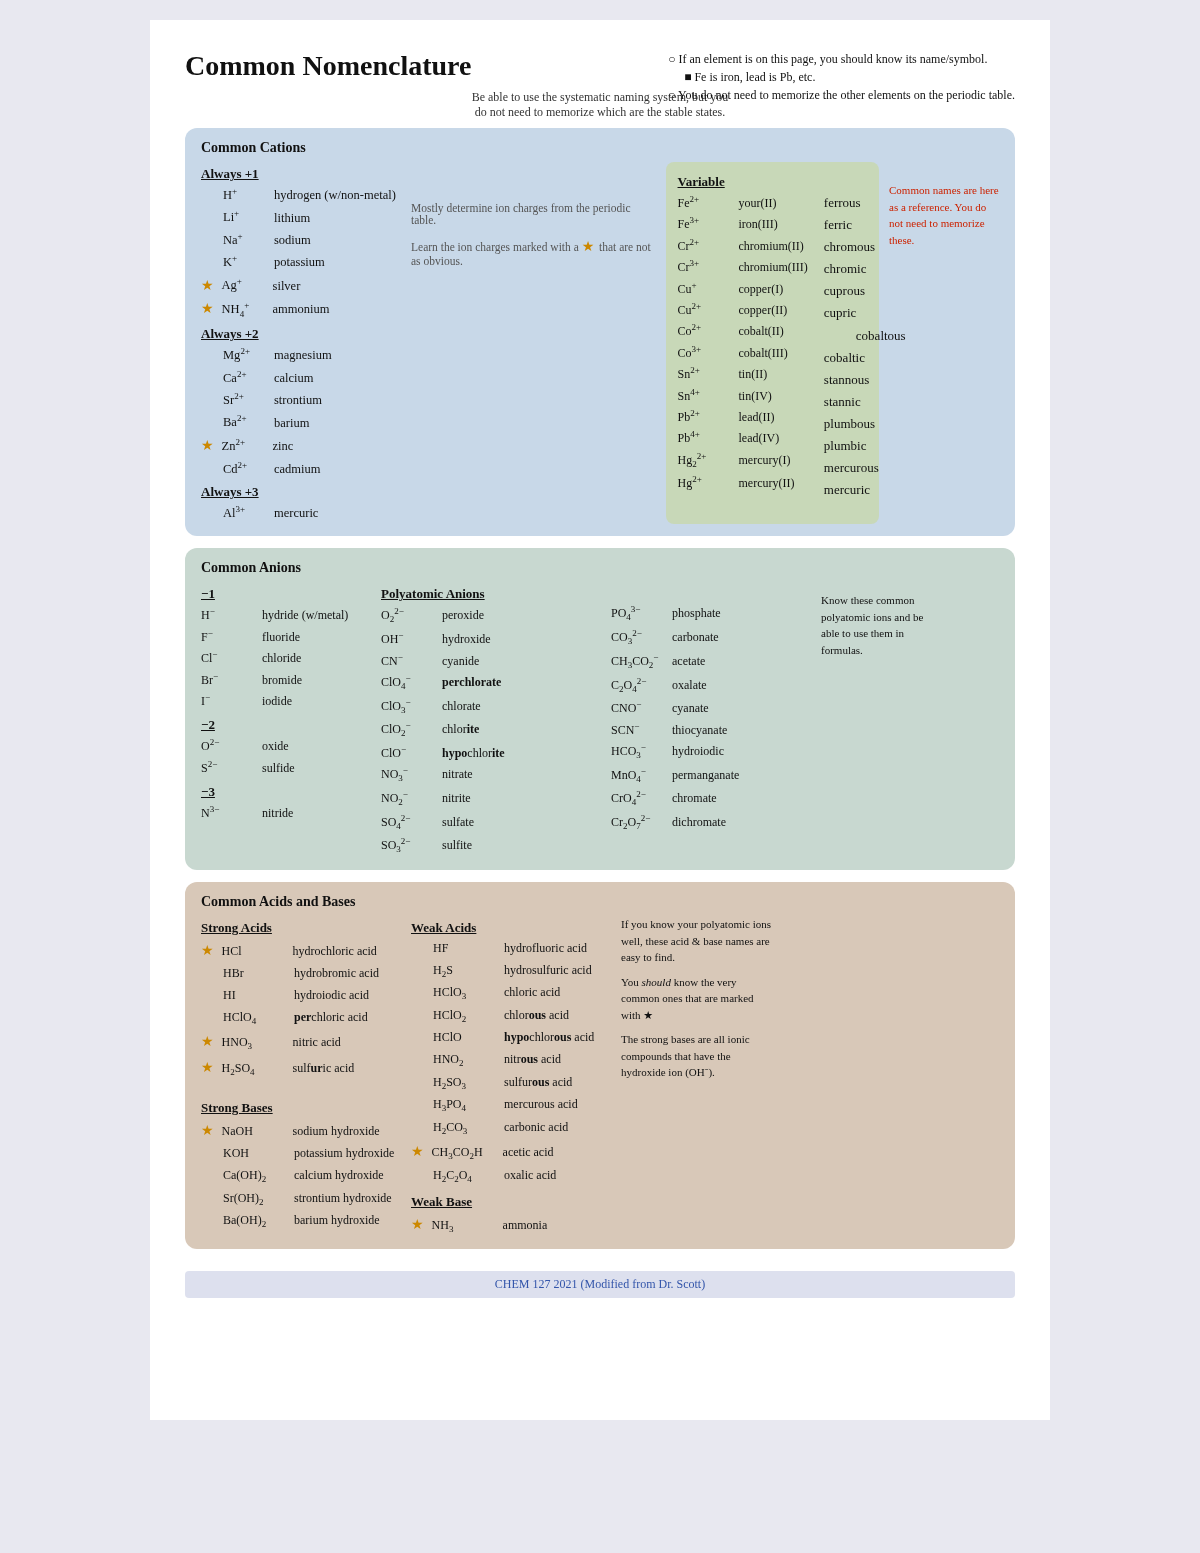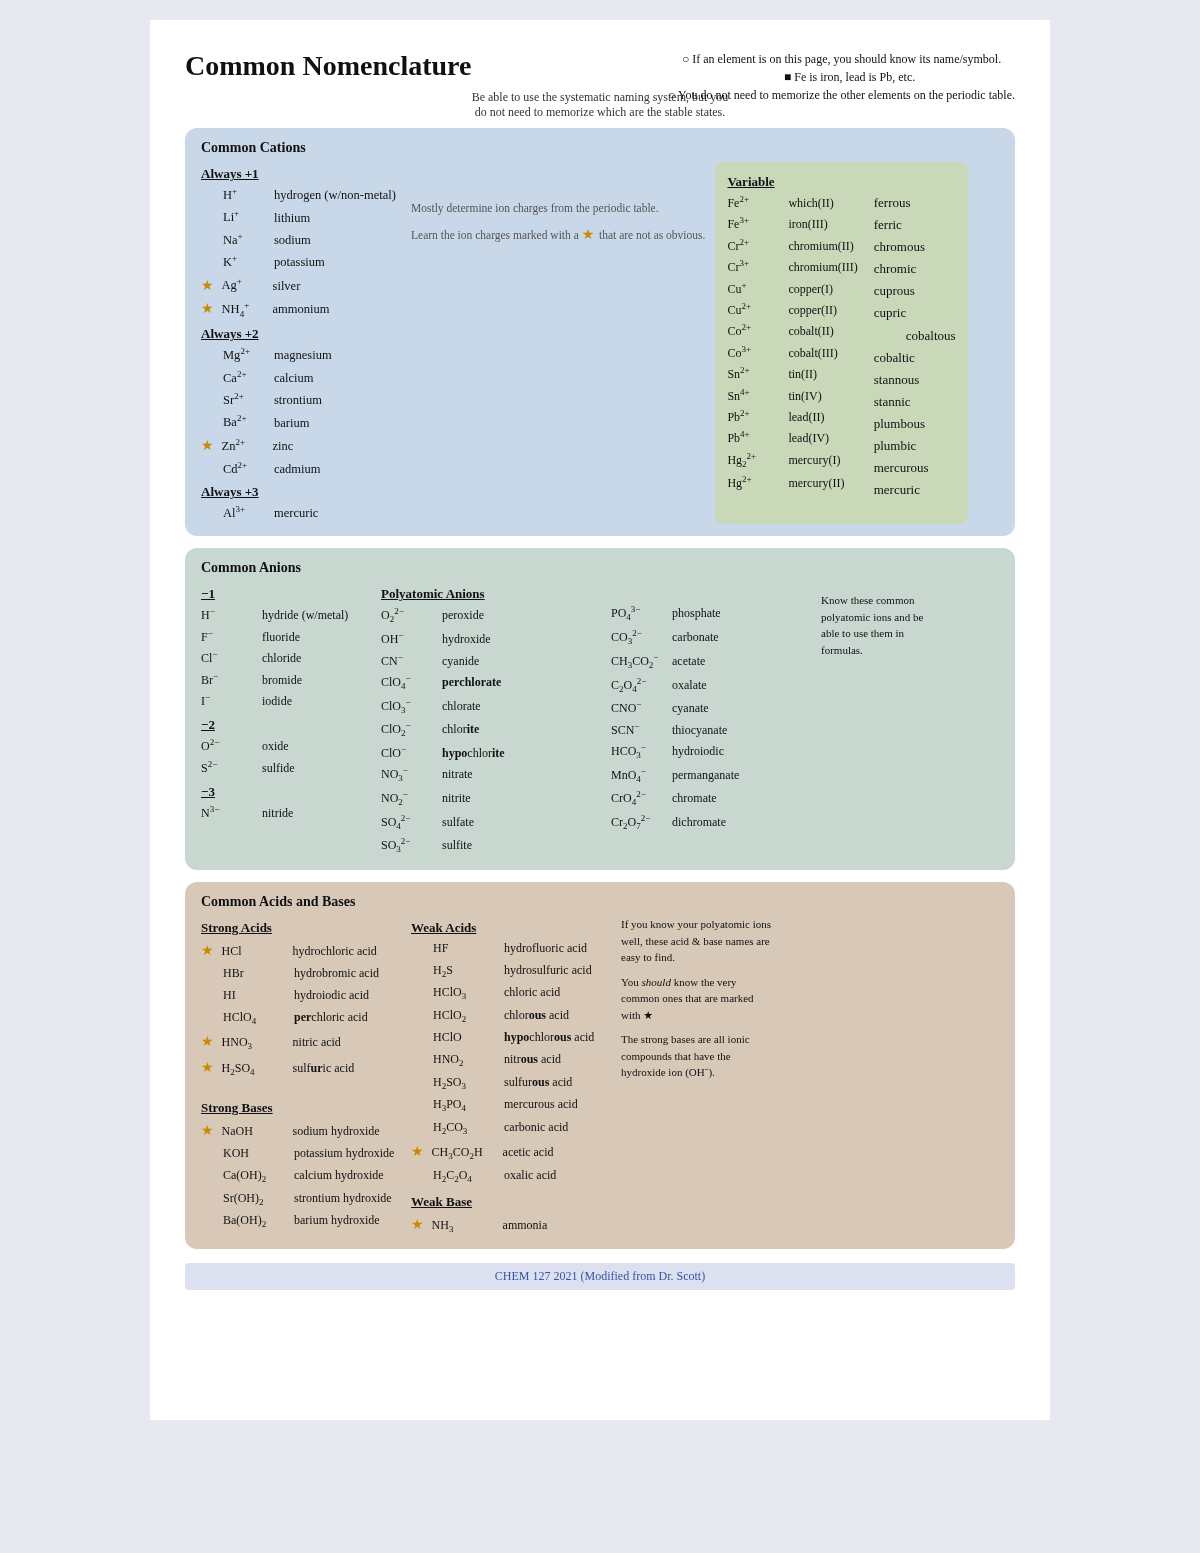--- a/index.html
+++ b/index.html
@@ -23,21 +23,20 @@
       font-size: 28px;
       font-weight: bold;
       margin-bottom: 8px;
     }
     .header-notes {
       position: absolute;
       top: 30px;
       right: 35px;
       font-size: 12px;
       line-height: 1.5;
-      text-align: center;
     }
     .header-notes .bullet-item {
       margin-left: 16px;
     }
 
     
     .section-cations {
       background: #c8d8e8;
       border-radius: 12px;
       padding: 12px 16px;
@@ -177,21 +176,21 @@
       text-align: center;
       font-size: 12px;
       color: #333;
       margin-bottom: 4px;
     }
 
     .footer {
       text-align: center;
       color: #3355aa;
       font-size: 12px;
-      margin-top: 14px;
+      margin-top: 22px;
       background: #dde0ee;
       padding: 6px;
       border-radius: 4px;
     }
   </style>
 </head>
 <body>
 
 <div class="page">
 
@@ -290,21 +289,21 @@
         <br>
         <div>Learn the ion charges marked with a <span class="star">★</span> that are not as obvious.</div>
       </div>
 
       <div class="cations-variable">
         <div class="sub-heading" style="text-decoration:underline;font-weight:bold;">Variable</div>
         <div style="display:flex; gap:16px;">
           <div>
             <div class="anion-row">
                 <span class="anion-formula">Fe<sup>2+</sup></span>
-                <span class="anion-name">which(II)</span>
+                <span class="anion-name">your(II)</span>
               </div>
             <div class="anion-row">
                 <span class="anion-formula">Fe<sup>3+</sup></span>
                 <span class="anion-name">iron(III)</span>
               </div>
             <div class="anion-row">
                 <span class="anion-formula">Cr<sup>2+</sup></span>
                 <span class="anion-name">chromium(II)</span>
               </div>
             <div class="anion-row">
@@ -364,20 +363,21 @@
             <div style="line-height:1.7;">stannous</div>
             <div style="line-height:1.7;">stannic</div>
             <div style="line-height:1.7;">plumbous</div>
             <div style="line-height:1.7;">plumbic</div>
             <div style="line-height:1.7;">mercurous</div>
             <div style="line-height:1.7;">mercuric</div>
           </div>
         </div>
       </div>
 
+      <div class="cations-right-note">Common names are here as a reference. You do not need to memorize these.</div>
     </div>
   </div>
 
   <div class="section-anions">
     <div class="section-title">Common Anions</div>
     <div class="anions-layout">
 
       <div class="anions-simple">
         <div class="sub-heading" style="text-decoration:underline;">−1</div>
         <div class="anion-row">

